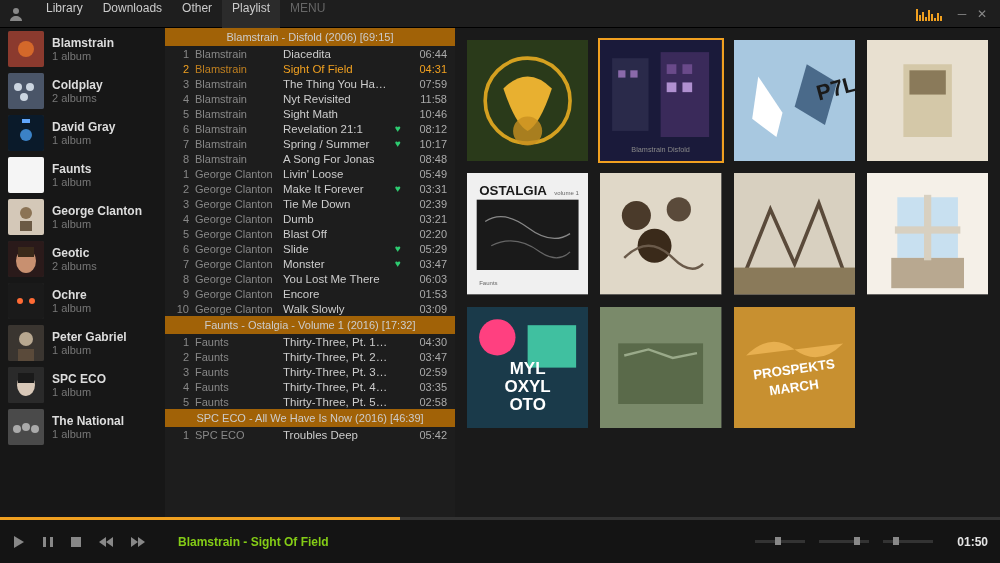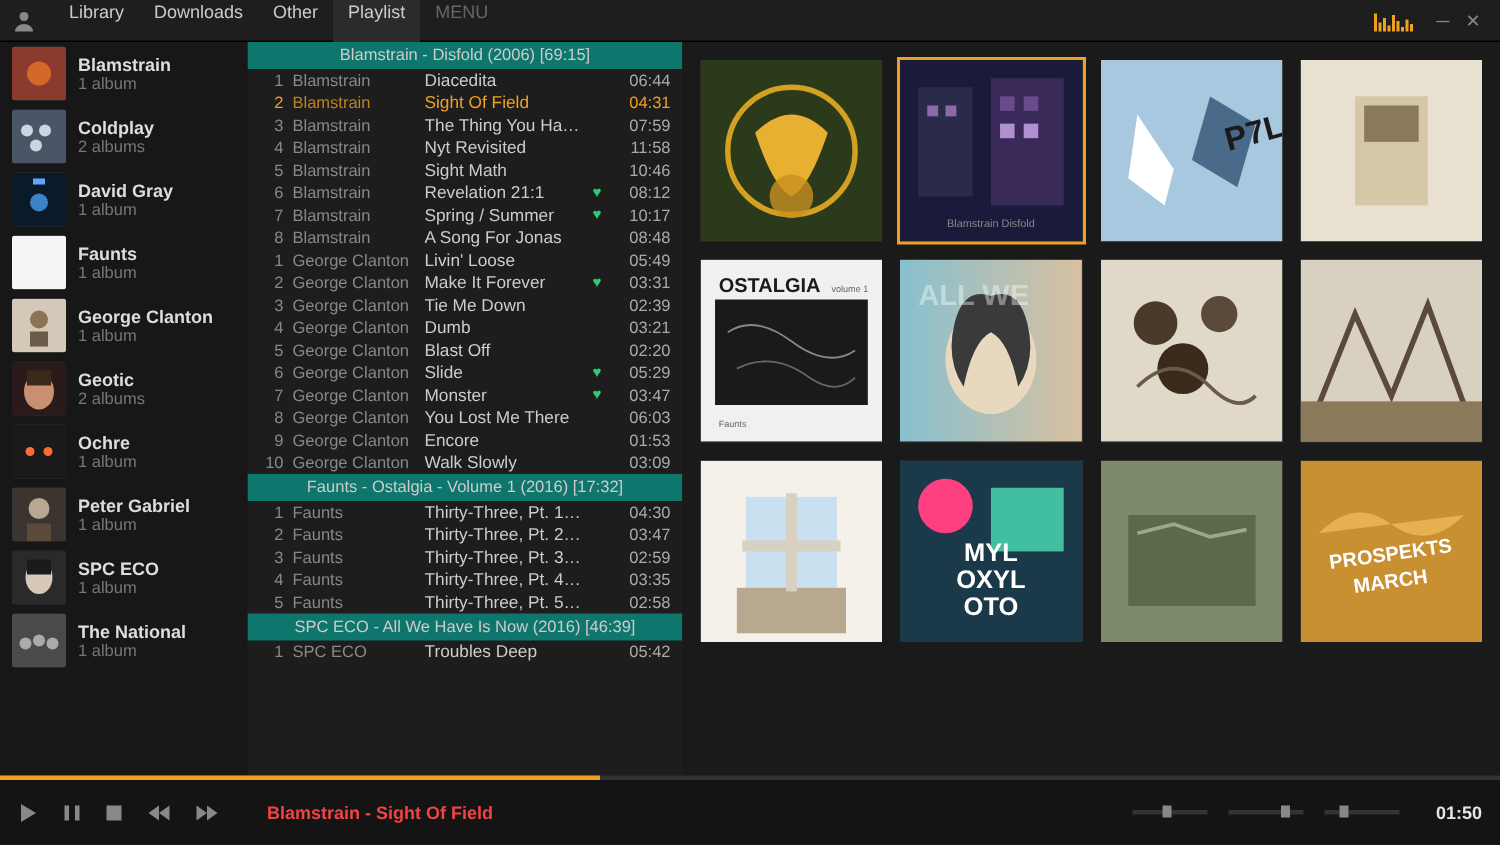--- a/index.html
+++ b/index.html
@@ -17,21 +17,21 @@
 .main { position: absolute; top: 28px; bottom: 46px; left: 0; right: 0; display: flex; }
 
 .sidebar { width: 165px; background: #171717; overflow-y: hidden; }
 .artist-row { display: flex; align-items: center; padding: 3px 8px; gap: 8px; cursor: pointer; }
 .artist-row .art { width: 36px; height: 36px; background: #333; border-radius: 2px; overflow: hidden; flex-shrink: 0; }
 .artist-row .art svg { width: 100%; height: 100%; display: block; }
 .artist-row .meta .name { font-size: 12px; font-weight: 600; color: #ddd; }
 .artist-row .meta .sub { font-size: 11px; color: #777; }
 
 .tracklist { width: 290px; background: #1d1d1d; overflow-y: hidden; font-size: 12px; }
-.album-header { text-align: center; font-size: 11px; color: #ccc; padding: 3px 0; background: #0f766e; }
+.album-header { text-align: center; font-size: 11px; color: #ccc; padding: 3px 0; background: #a16207; }
 .track-row { display: flex; align-items: center; padding: 1.5px 8px; gap: 6px; cursor: pointer; }
 .track-row.playing { color: #f0a020; }
 .track-row .num { width: 16px; text-align: right; color: #888; font-size: 11px; }
 .track-row.playing .num { color: #f0a020; }
 .track-row .artist { color: #888; font-size: 11px; width: 82px; white-space: nowrap; overflow: hidden; }
 .track-row.playing .artist { color: #c08020; }
 .track-row .title { flex: 1; white-space: nowrap; overflow: hidden; text-overflow: ellipsis; font-size: 11.5px; }
 .track-row .heart { width: 12px; font-size: 10px; color: #2ecc71; }
 .track-row .dur { width: 34px; text-align: right; font-size: 11px; color: #aaa; }
 .track-row.playing .dur { color: #f0a020; }
@@ -40,21 +40,21 @@
 .grid { display: grid; grid-template-columns: repeat(4, 1fr); gap: 12px; }
 .album { width: 100%; aspect-ratio: 1; background: #333; cursor: pointer; overflow: hidden; }
 .album.selected { outline: 2px solid #f0a020; }
 .album svg { width: 100%; height: 100%; display: block; }
 
 .player { position: absolute; bottom: 0; left: 0; right: 0; height: 46px; background: #141414; display: flex; flex-direction: column; }
 .progress { height: 3px; background: #333; position: relative; }
 .progress .fill { height: 100%; background: #f0a020; width: 40%; }
 .controls { flex: 1; display: flex; align-items: center; padding: 0 12px; gap: 16px; }
 .controls .btn { color: #888; cursor: pointer; display: flex; align-items: center; }
-.controls .nowplaying { flex: 1; font-size: 12px; font-weight: 600; color: #ef4444; margin-left: 16px; }
+.controls .nowplaying { flex: 1; font-size: 12px; font-weight: 600; color: #84cc16; margin-left: 16px; }
 .controls .sliders { display: flex; gap: 14px; align-items: center; }
 .slider { width: 50px; height: 3px; background: #333; position: relative; }
 .slider .knob { position: absolute; width: 6px; height: 8px; background: #888; top: -3px; }
 .controls .time { font-size: 12px; color: #e5e5e5; font-weight: 600; margin-left: 8px; }
 </style>
 </head>
 <body>
 
 <div class="topbar">
   <span class="user-icon">
@@ -432,34 +432,20 @@
         </div>
         <div class="album">
           <svg viewBox="0 0 100 100">
             <rect width="100" height="100" fill="#f0f0f0"></rect>
             <text x="10" y="18" font-size="11" fill="#1a1a1a" font-weight="900">OSTALGIA</text>
             <text x="72" y="18" font-size="5" fill="#666">volume 1</text>
             <rect x="8" y="22" width="84" height="58" fill="#1a1a1a"></rect>
             <path d="M15 40 Q30 30 50 45 Q70 60 85 50" fill="none" stroke="#888" stroke-width="1"></path>
             <path d="M20 60 Q40 50 60 65 Q75 75 85 65" fill="none" stroke="#666" stroke-width="1"></path>
             <text x="10" y="92" font-size="5" fill="#666">Faunts</text>
-          </svg>
-        </div>
-        <div class="album">
-          <svg viewBox="0 0 100 100">
-            <defs>
-              <linearGradient id="g1">
-                <stop offset="0%" stop-color="#88c0d0"></stop>
-                <stop offset="100%" stop-color="#d8c0a0"></stop>
-              </linearGradient>
-            </defs>
-            <rect width="100" height="100" fill="url(#g1)"></rect>
-            <ellipse cx="50" cy="55" rx="25" ry="30" fill="#e8d8c0"></ellipse>
-            <path d="M30 35 Q35 15 50 20 Q65 15 70 35 Q75 55 65 70 Q60 45 50 40 Q40 45 35 70 Q25 55 30 35" fill="#3a3a3a"></path>
-            <text x="10" y="25" font-size="16" fill="#fff" font-weight="900" opacity="0.4">ALL WE</text>
           </svg>
         </div>
         <div class="album">
           <svg viewBox="0 0 100 100">
             <rect width="100" height="100" fill="#e0d8c8"></rect>
             <circle cx="30" cy="35" r="12" fill="#4a3a2a"></circle>
             <circle cx="65" cy="30" r="10" fill="#5a4a3a"></circle>
             <circle cx="45" cy="60" r="14" fill="#3a2a1a"></circle>
             <path d="M20 70 Q40 50 60 70 Q75 85 85 75" fill="none" stroke="#6a5a4a" stroke-width="2"></path>
           </svg>

